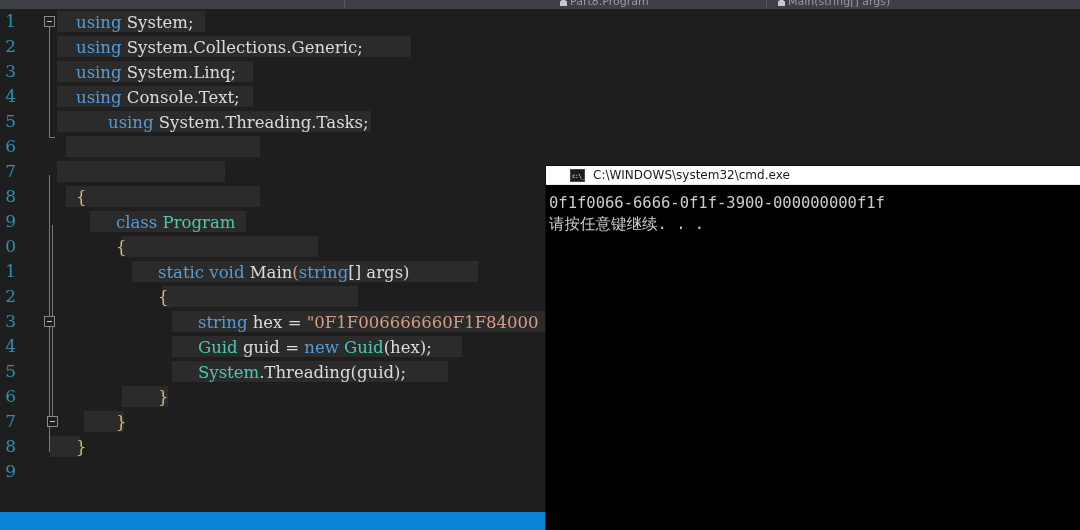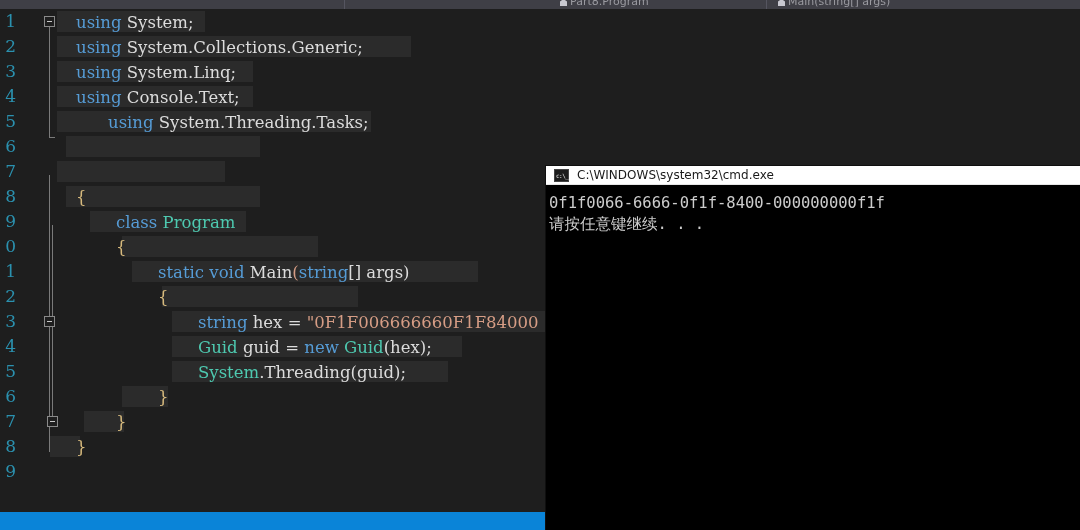--- a/index.html
+++ b/index.html
@@ -85,21 +85,21 @@
     background:#0a84d8;
   }
 
   
   .console{
     position:absolute;left:546px;top:166px;width:534px;height:364px;
     background:#000;box-shadow:0 0 0 1px #0f0f0f;
   }
   .console-title{
     position:relative;height:19px;background:#ffffff;
-    display:flex;align-items:center;padding-left:8px;
+    display:flex;align-items:center;padding-left:24px;
     box-sizing:border-box;border-bottom:1px solid #e6e6e6;
   }
   .cmd-icon{
     width:15px;height:13px;background:#1c1c1c;border:1px solid #444;
     box-sizing:border-box;position:relative;flex:0 0 auto;
   }
   .cmd-icon::after{
     content:"c:\\_";position:absolute;left:1px;top:0px;
     font-family:"DejaVu Sans Mono","Liberation Mono",monospace;
     font-size:6px;color:#e8e8e8;line-height:11px;letter-spacing:-0.5px;
@@ -266,18 +266,18 @@
   </div>
 
   <div class="statusbar"></div>
 
   <div class="console">
     <div class="console-title">
       <span class="cmd-icon"></span>
       <span class="console-title-text">C:\WINDOWS\system32\cmd.exe</span>
     </div>
     <div class="console-body">
-      <div class="console-line">0f1f0066-6666-0f1f-8400-000000000f1f</div>
+      <div class="console-line">0f1f0066-6666-0f1f-3900-000000000f1f</div>
       <div class="console-line">请按任意键继续. . .</div>
     </div>
   </div>
 
 </div>
 
 </body></html>

